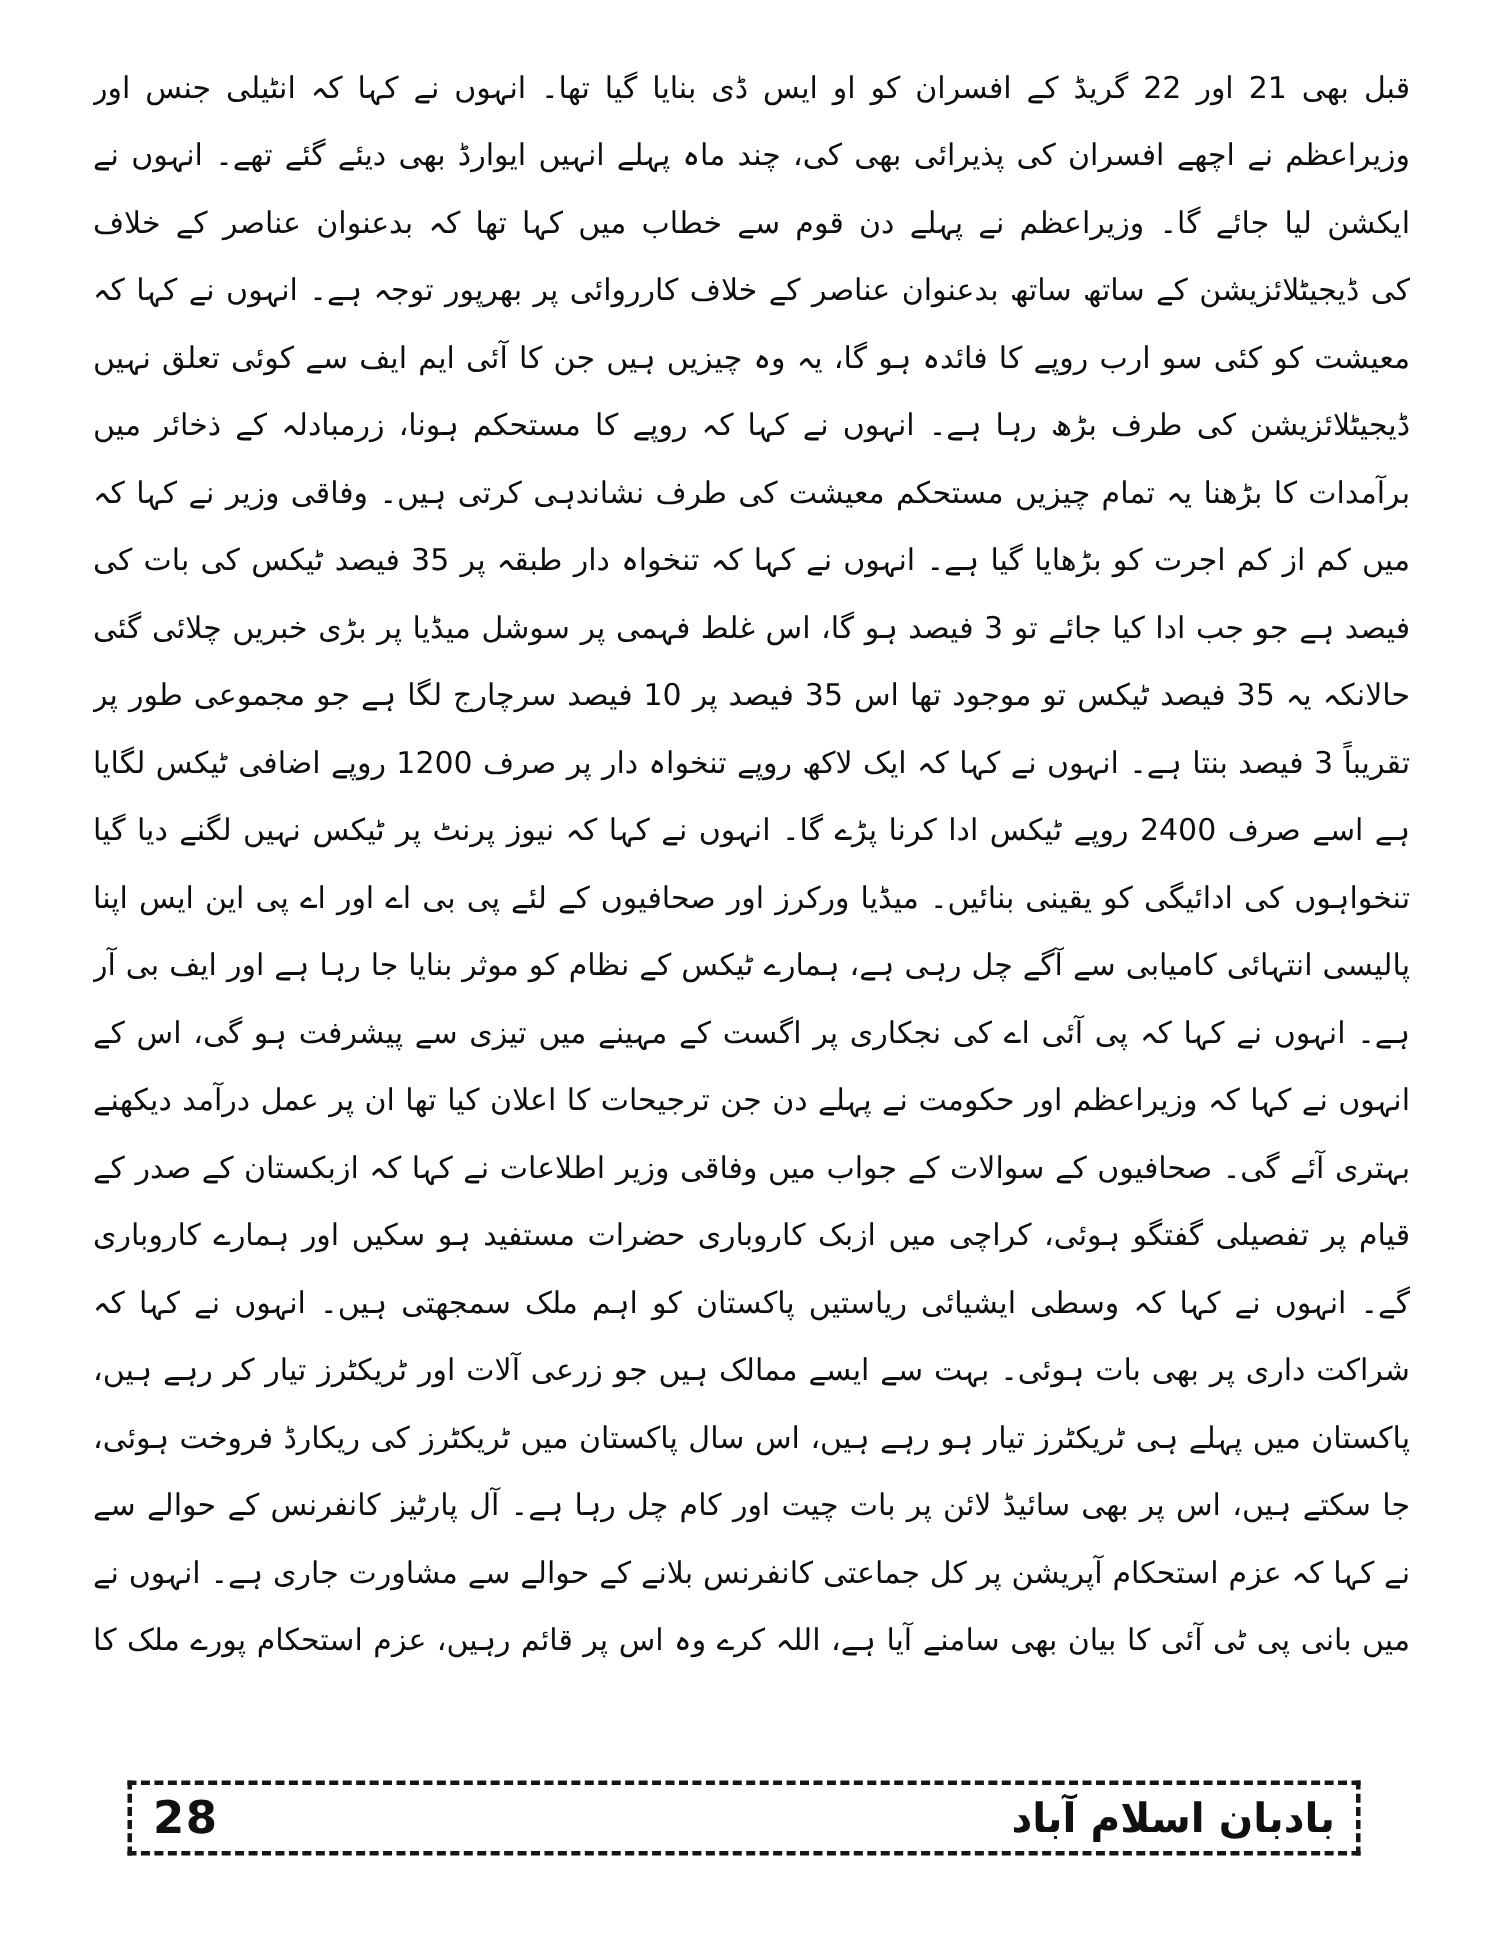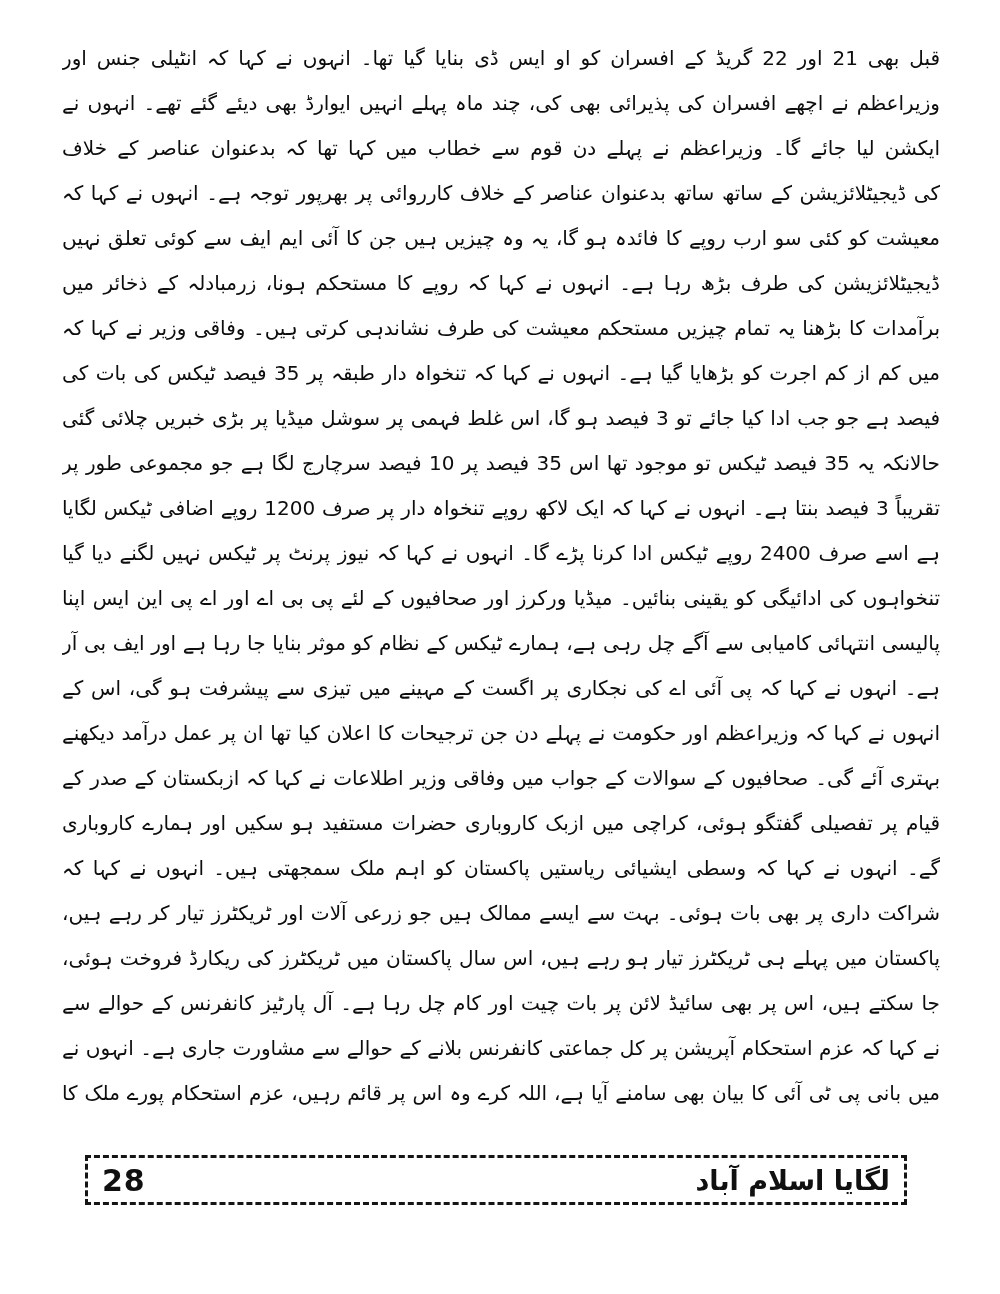--- a/index.html
+++ b/index.html
@@ -31,21 +31,21 @@
     overflow: hidden;
     text-align: justify;
     text-align-last: justify;
     text-justify: inter-word;
     white-space: normal;
     color: #0d0d0d;
   }
   .footer {
     position: absolute;
     left: 85px;
-    top: 1155px;
+    top: 1187px;
     width: 822px;
     height: 50px;
     border: 3px dashed #151515;
     box-sizing: border-box;
     background: #ffffff;
     display: flex;
     flex-direction: row;
     align-items: center;
     justify-content: space-between;
     padding: 0 14px;
@@ -92,16 +92,16 @@
       <div class="text-line">گے۔ انہوں نے کہا کہ وسطی ایشیائی ریاستیں پاکستان کو اہم ملک سمجھتی ہیں۔ انہوں نے کہا کہ زراعت، مائننگ، پیٹرو کیمیکلز سمیت دیگر شعبوں میں</div>
       <div class="text-line">شراکت داری پر بھی بات ہوئی۔ بہت سے ایسے ممالک ہیں جو زرعی آلات اور ٹریکٹرز تیار کر رہے ہیں، اس میں بھی شراکت داری ہو رہی ہے۔</div>
       <div class="text-line">پاکستان میں پہلے ہی ٹریکٹرز تیار ہو رہے ہیں، اس سال پاکستان میں ٹریکٹرز کی ریکارڈ فروخت ہوئی، پاکستان سے ٹریکٹرز اور زرعی آلات برآمد کئے</div>
       <div class="text-line">جا سکتے ہیں، اس پر بھی سائیڈ لائن پر بات چیت اور کام چل رہا ہے۔ آل پارٹیز کانفرنس کے حوالے سے سوال کے جواب میں وفاقی وزیر اطلاعات</div>
       <div class="text-line">نے کہا کہ عزم استحکام آپریشن پر کل جماعتی کانفرنس بلانے کے حوالے سے مشاورت جاری ہے۔ انہوں نے کہا کہ کل جماعتی کانفرنس کے بارے</div>
       <div class="text-line">میں بانی پی ٹی آئی کا بیان بھی سامنے آیا ہے، اللہ کرے وہ اس پر قائم رہیں، عزم استحکام پورے ملک کا معاملہ ہے، اس پر تمام سیاسی جماعتوں کو آن</div>
     </div>
 
   <div class="footer">
     <div class="page-num">28</div>
-    <div class="pub-name">لگایا اسلام آباد</div>
+    <div class="pub-name">بادبان اسلام آباد</div>
   </div>
 
 </div>
 
 </body></html>

